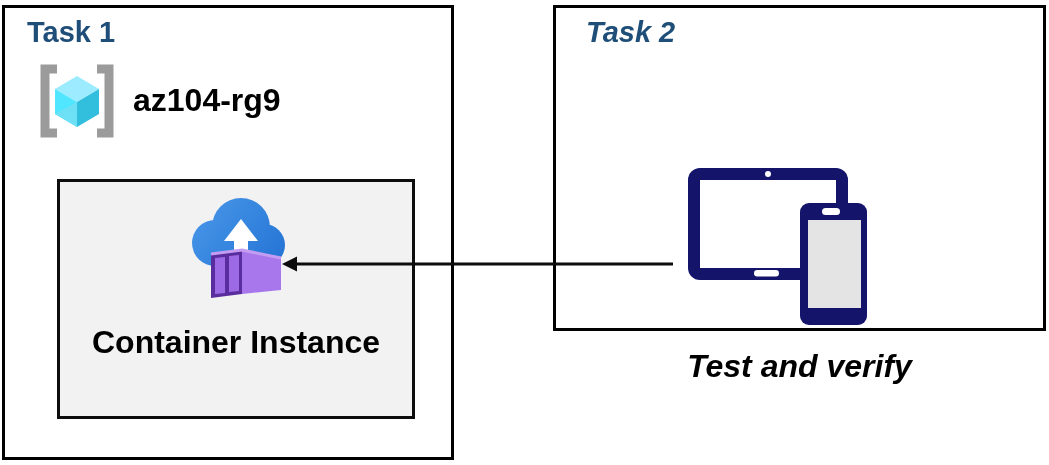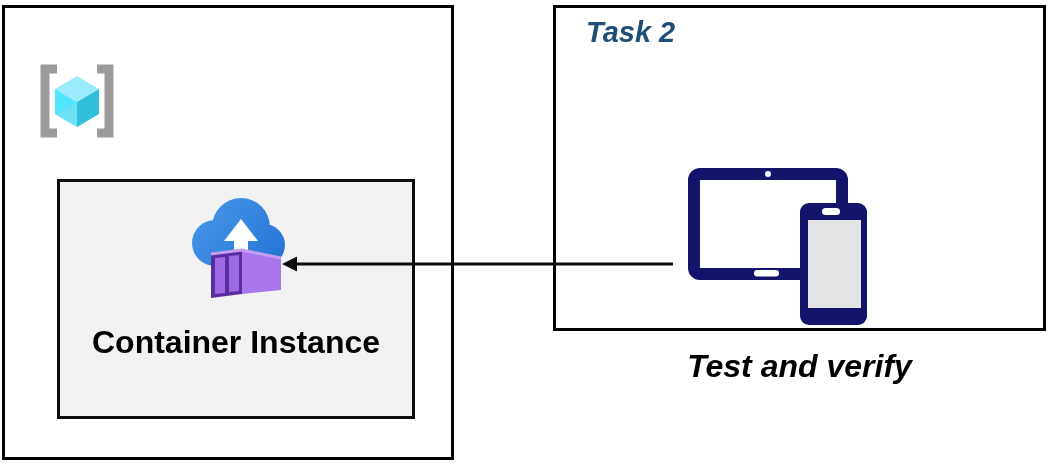--- a/index.html
+++ b/index.html
@@ -79,35 +79,37 @@
   }
 
   .connector { position: absolute; left: 280px; top: 251px; }
 </style>
 </head>
 <body>
 
 <div class="canvas">
 
   <div class="task-box task1-box">
+    <div class="task-title">Task 1</div>
 
     <svg class="rg-icon" width="82" height="74" viewBox="0 0 82 74" aria-hidden="true">
 
       <path d="M21,5 L9,5 L9,69 L21,69" fill="none" stroke="#9B9B9B" stroke-width="9"></path>
 
       <path d="M61,5 L73,5 L73,69 L61,69" fill="none" stroke="#9B9B9B" stroke-width="9"></path>
 
       <g>
         <polygon points="41,12 63,25 41,38 19,25" fill="#9CEBFF"></polygon>
         <polygon points="19,25 41,38 41,63 19,50" fill="#50E6FF"></polygon>
         <polygon points="63,25 41,38 41,63 63,50" fill="#32BEDD"></polygon>
         <polygon points="19,50 41,38 41,63" fill="#6EE0F5"></polygon>
       </g>
     </svg>
 
+    <div class="rg-label">az104-rg9</div>
 
     <div class="ci-box">
       <svg class="aci-icon" width="104" height="112" viewBox="0 0 104 112" aria-hidden="true">
         <defs>
           <linearGradient id="cloudGrad" gradientUnits="userSpaceOnUse" x1="10" y1="8" x2="95" y2="75">
             <stop offset="0" stop-color="#4796E8"></stop>
             <stop offset="1" stop-color="#2372D4"></stop>
           </linearGradient>
         </defs>
 

